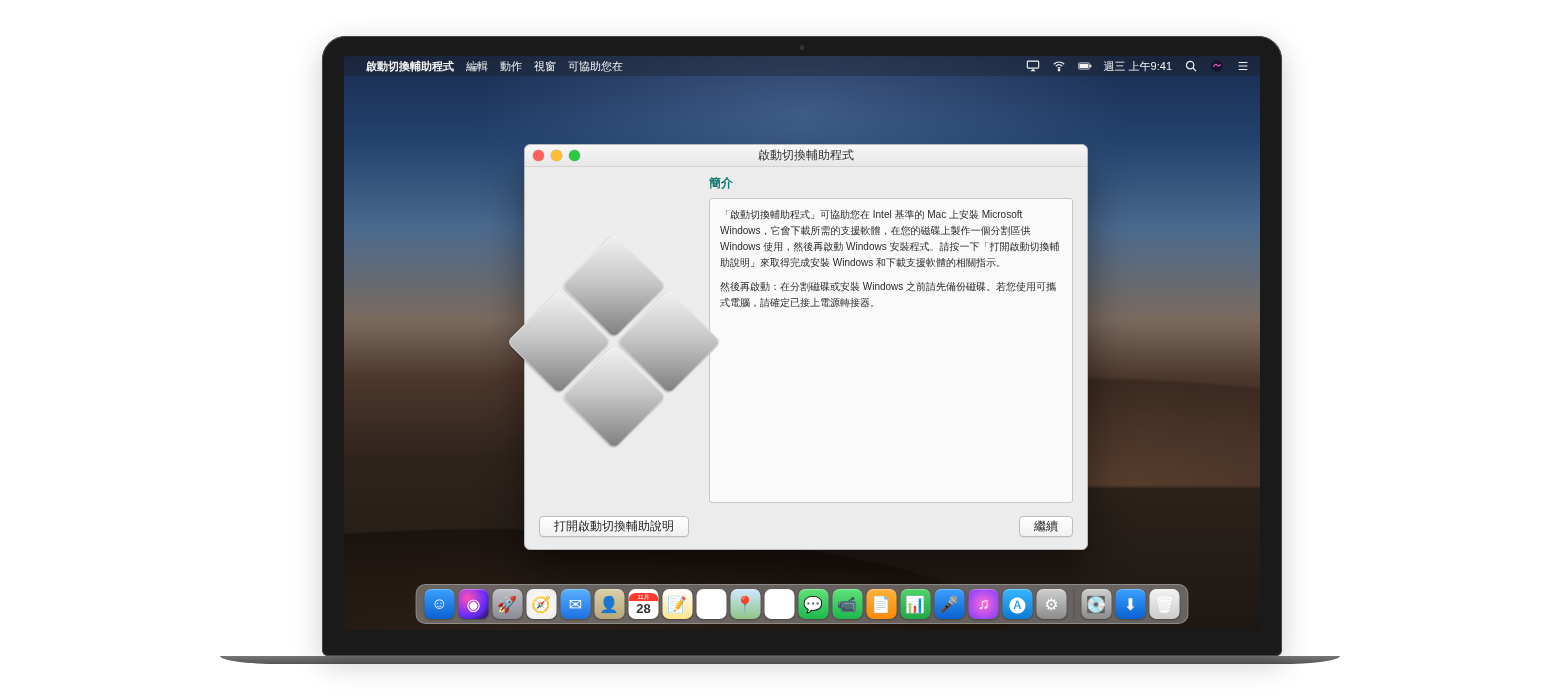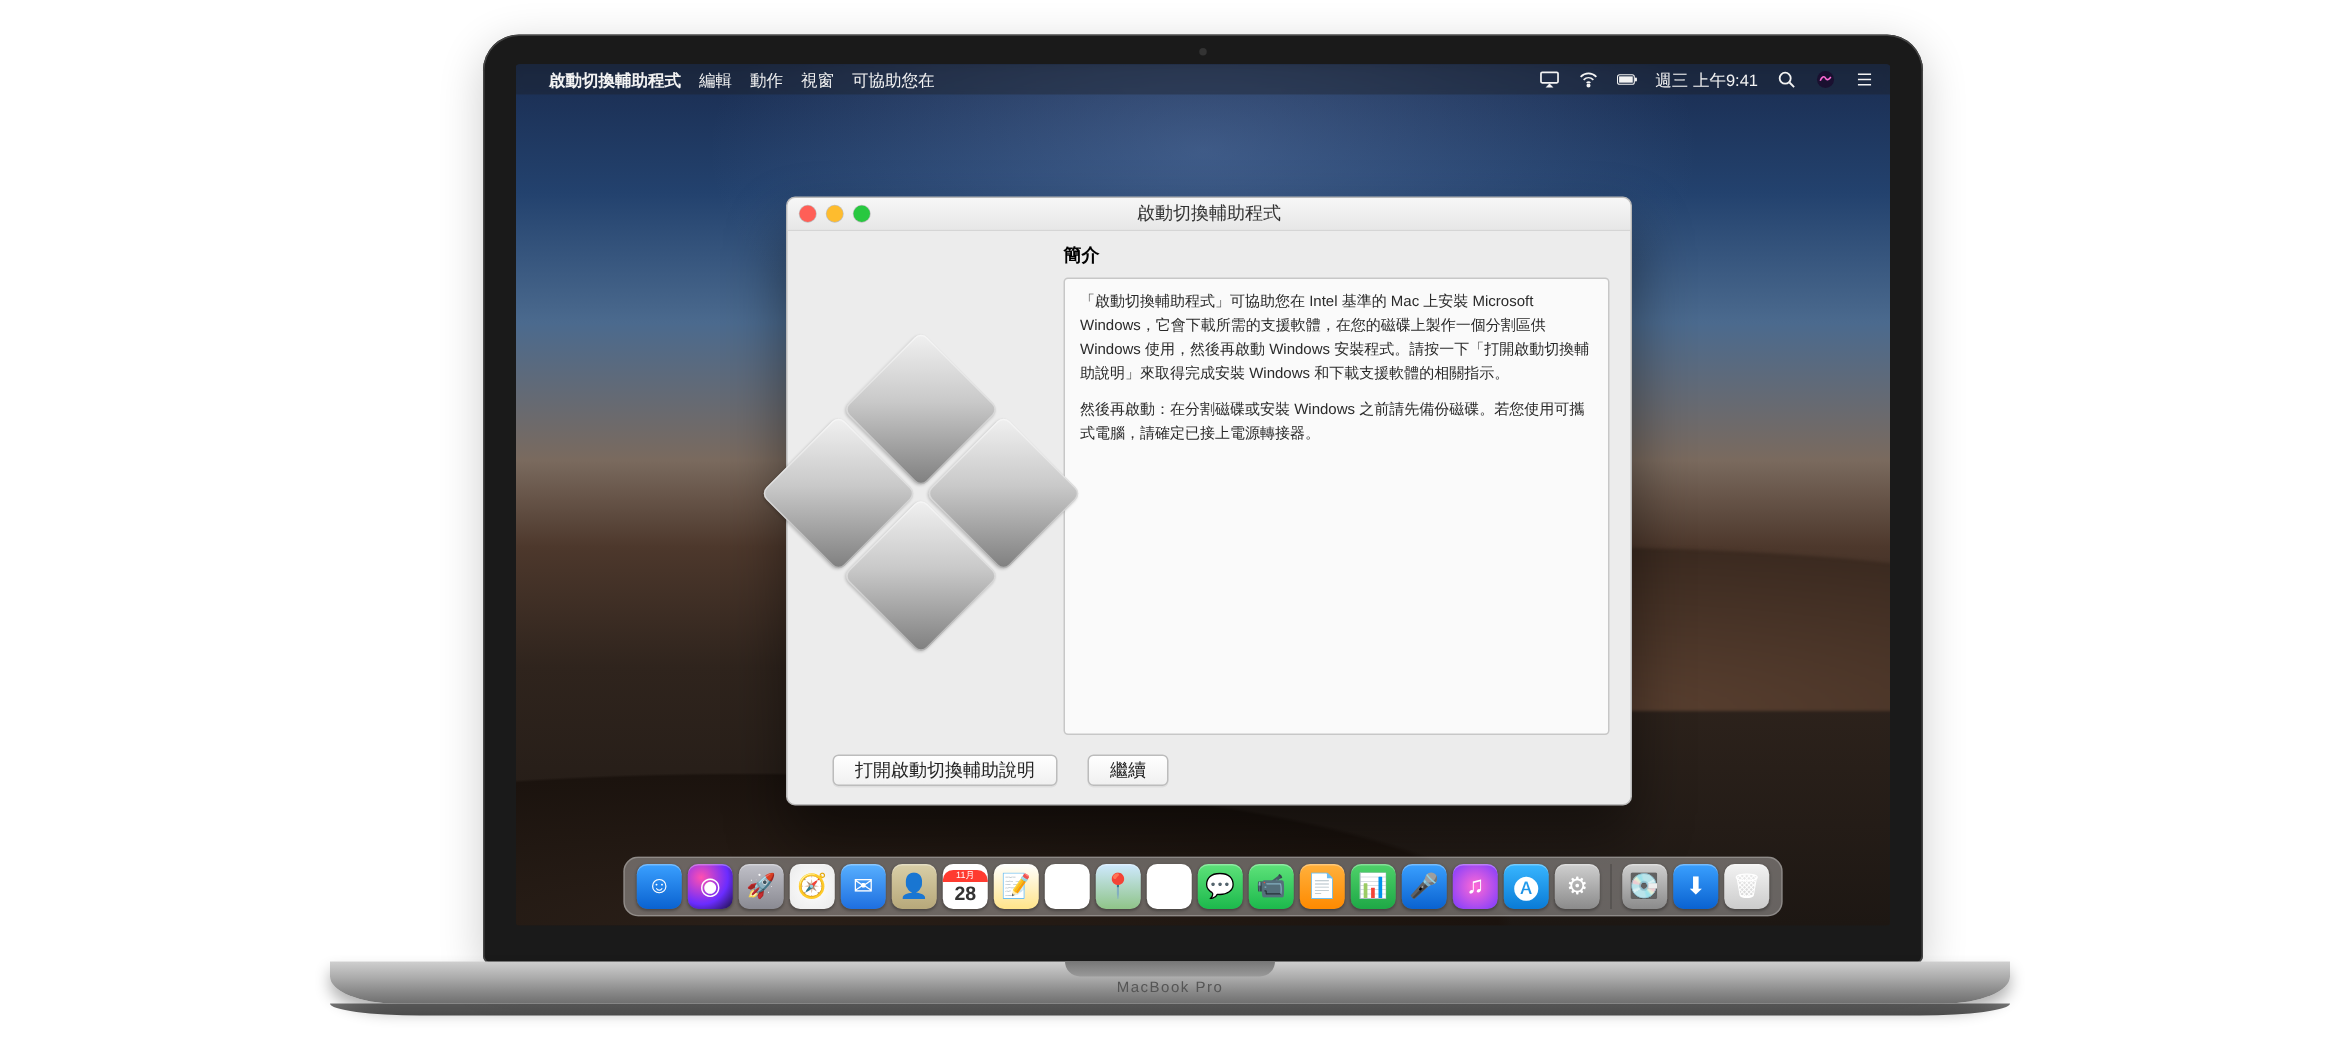--- a/index.html
+++ b/index.html
@@ -150,34 +150,34 @@
   transform: rotate(45deg);
   border-radius:6px;
   box-shadow: inset 0 0 0 1px rgba(255,255,255,0.4), 0 1px 2px rgba(0,0,0,0.2);
 }
 .bc-sq.s1{ left:33px; top:-16px;}
 .bc-sq.s2{ left:-22px; top:40px;}
 .bc-sq.s3{ left:88px; top:40px;}
 .bc-sq.s4{ left:33px; top:95px;}
 
 .win-main { flex:1; display:flex; flex-direction:column;}
-.subheading { font-size:12px; font-weight:600; color:#000000; margin: -2px 0 6px 0;}
+.subheading { font-size:12px; font-weight:600; color:#0f766e; margin: -2px 0 6px 0;}
 .textwell {
   flex:1;
   background:#fafafa;
   border:1px solid #c7c7c7;
   border-radius:3px;
   padding:8px 10px;
   font-size:10px; line-height:1.6; color:#2a2a2a;
   overflow:auto;
 }
 .textwell p { margin-bottom:8px;}
 .win-footer {
-  height:46px; display:flex; align-items:center; 
-  padding:0 30px; gap:20px;
+  height:46px; display:flex; align-items:center; justify-content:space-between;
+  padding:0 14px; gap:20px;
 }
 .mac-btn {
   height:21px; padding:0 14px; font-size:12px;
   background:linear-gradient(#fff,#f0f0f0);
   border:1px solid #bcbcbc; border-radius:4px;
   box-shadow: 0 1px 0 rgba(0,0,0,0.06);
   color:#222; cursor:default;
 }
 </style>
 </head>
@@ -299,17 +299,14 @@
           <div class="dock-item" style="background: linear-gradient(rgb(56, 182, 255), rgb(10, 123, 214)); color: rgb(255, 255, 255);">🅐</div>
           <div class="dock-item" style="background: linear-gradient(rgb(207, 207, 207), rgb(139, 139, 139)); color: rgb(255, 255, 255);">⚙</div>
           <div class="dock-sep"></div>
           <div class="dock-item" style="background: linear-gradient(rgb(207, 207, 207), rgb(139, 139, 139)); color: rgb(255, 255, 255);">💽</div>
           <div class="dock-item" style="background: linear-gradient(rgb(58, 160, 255), rgb(10, 98, 208)); color: rgb(255, 255, 255);">⬇</div>
           <div class="dock-item" style="background: linear-gradient(rgb(243, 243, 243), rgb(204, 204, 204)); color: rgb(255, 255, 255);">🗑</div>
         </div>
 
     </div>
   </div>
-  <div class="hinge">
-    <div class="brand">MacBook Pro</div>
-  </div>
   <div class="foot"></div>
 </div>
 
 </body></html>

